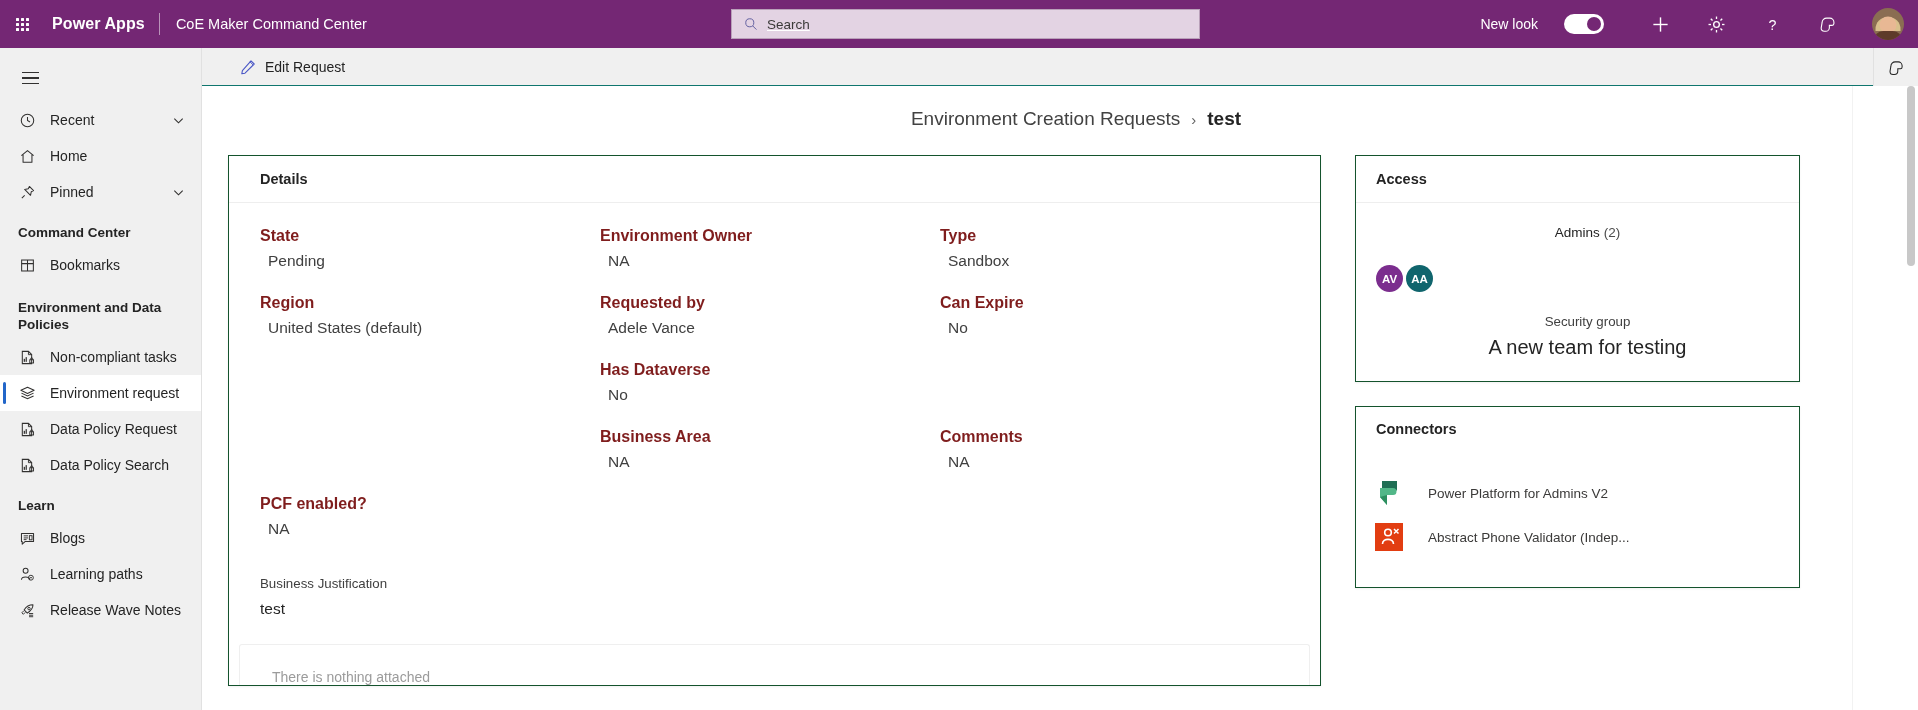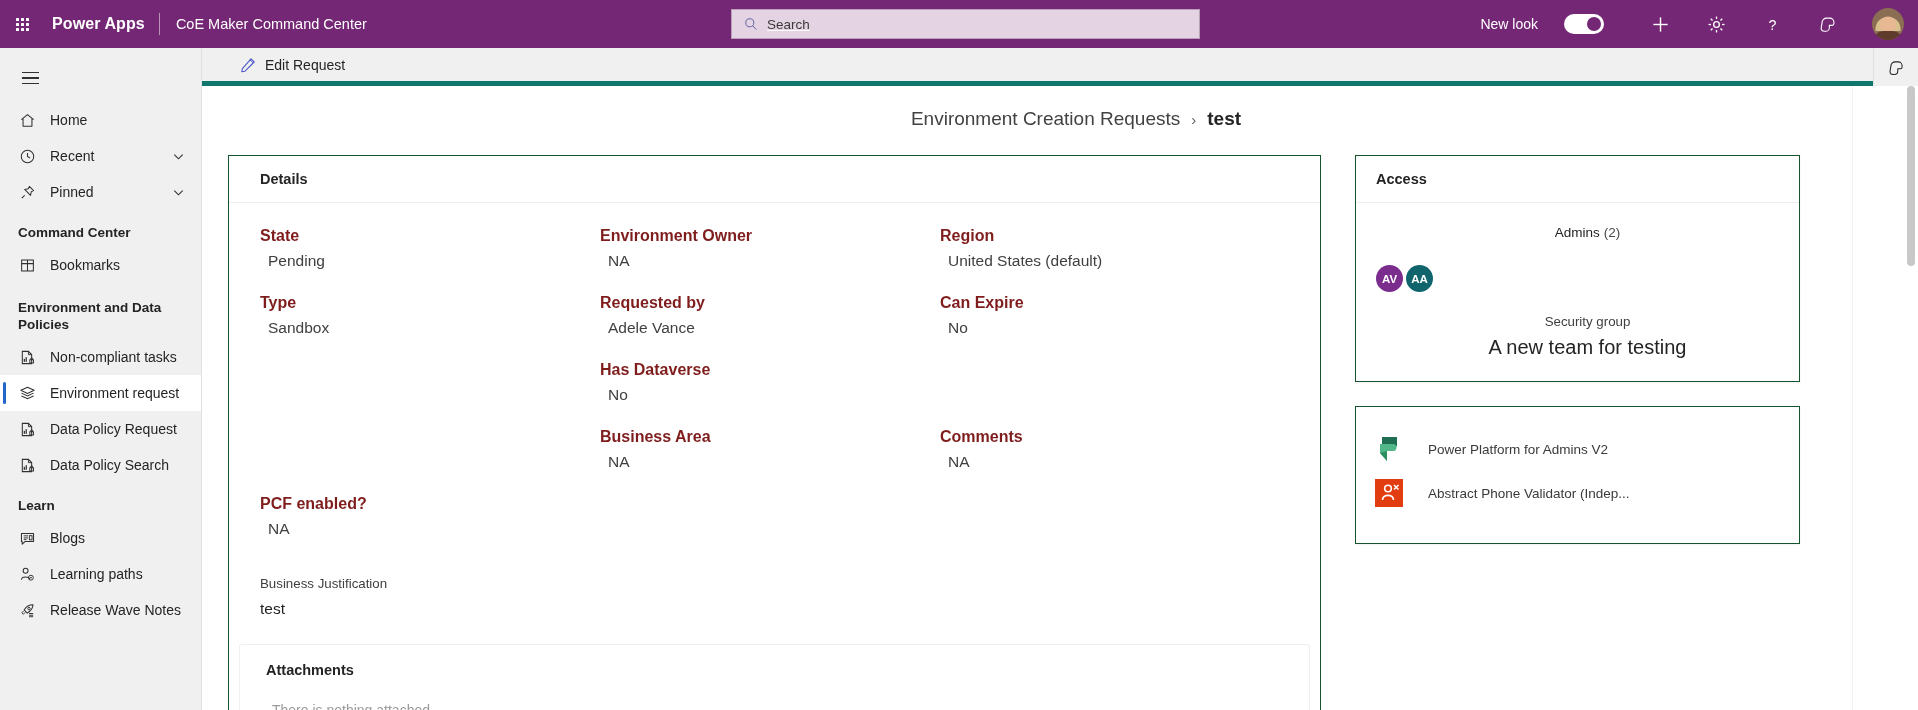--- a/index.html
+++ b/index.html
@@ -147,21 +147,21 @@
     padding: 14px 18px 6px 18px;
     line-height: 17px;
   }
   .nav-group-title.two-line { padding-top: 16px; }
 
   
   .command-bar {
     position: absolute; top: 48px; left: 202px;
     width: 1716px; height: 38px;
     background: #f0f0f0;
-    border-bottom: 5px solid #0f766e;
+    border-bottom: 1px solid #0f766e;
     display: flex; align-items: center;
   }
   .cmd-btn {
     display: flex; align-items: center; height: 32px;
     padding: 0 10px; margin-left: 28px; cursor: pointer;
     font-size: 14px; color: #242424;
   }
   .cmd-btn .ci { width: 16px; height: 16px; margin-right: 9px; display: block; }
   .cmd-right-icon {
     position: absolute; right: 0; top: 0;
@@ -358,39 +358,39 @@
 <div class="sidebar">
   <div class="hamburger">
     <i></i>
       <i></i>
       <i></i>
   </div>
 
   <div class="nav-item">
     <span class="nav-icon">
       <svg width="17" height="17" viewBox="0 0 18 18">
-        <path d="M2.5 8 L9 2.8 L15.5 8 M4.3 7.2 L4.3 15 L13.7 15 L13.7 7.2" fill="none" stroke="#323130" stroke-width="1.1" stroke-linejoin="round"></path>
-      </svg>
-    </span>
-    <span class="nav-label">Home</span>
-  </div>
-
-  <div class="nav-item">
-    <span class="nav-icon">
-      <svg width="17" height="17" viewBox="0 0 18 18">
         <circle cx="9" cy="9" r="6.6" fill="none" stroke="#323130" stroke-width="1.1"></circle>
         <path d="M9 5.2 L9 9 L11.6 10.6" fill="none" stroke="#323130" stroke-width="1.1"></path>
       </svg>
     </span>
     <span class="nav-label">Recent</span>
     <span class="nav-chev">
       <svg width="13" height="13" viewBox="0 0 14 14">
         <path d="M2.5 5 L7 9.5 L11.5 5" fill="none" stroke="#323130" stroke-width="1.2"></path>
       </svg>
     </span>
+  </div>
+
+  <div class="nav-item">
+    <span class="nav-icon">
+      <svg width="17" height="17" viewBox="0 0 18 18">
+        <path d="M2.5 8 L9 2.8 L15.5 8 M4.3 7.2 L4.3 15 L13.7 15 L13.7 7.2" fill="none" stroke="#323130" stroke-width="1.1" stroke-linejoin="round"></path>
+      </svg>
+    </span>
+    <span class="nav-label">Home</span>
   </div>
 
   <div class="nav-item">
     <span class="nav-icon">
       <svg width="17" height="17" viewBox="0 0 18 18">
         <path d="M11 2.6 L15.4 7 L13 8.2 L12.2 12 L6 5.8 L9.8 5 Z M6 12 L3 15" fill="none" stroke="#323130" stroke-width="1.1" stroke-linejoin="round"></path>
       </svg>
     </span>
     <span class="nav-label">Pinned</span>
     <span class="nav-chev">
@@ -537,27 +537,27 @@
 
             <div class="field">
               <div class="field-label">State</div>
               <div class="field-value">Pending</div>
             </div>
             <div class="field">
               <div class="field-label">Environment Owner</div>
               <div class="field-value">NA</div>
             </div>
             <div class="field">
+              <div class="field-label">Type</div>
+              <div class="field-value">Sandbox</div>
+            </div>
+
+            <div class="field">
               <div class="field-label">Region</div>
               <div class="field-value">United States (default)</div>
-            </div>
-
-            <div class="field">
-              <div class="field-label">Type</div>
-              <div class="field-value">Sandbox</div>
             </div>
             <div class="field">
               <div class="field-label">Requested by</div>
               <div class="field-value">Adele Vance</div>
             </div>
             <div class="field">
               <div class="field-label">Can Expire</div>
               <div class="field-value">No</div>
             </div>
 
@@ -586,21 +586,20 @@
             <div class="field empty"></div>
           </div>
 
           <div class="just-block" style="padding-left:0;padding-right:0;">
             <div class="just-label">Business Justification</div>
             <div class="just-value">test</div>
           </div>
         </div>
 
         <div class="attach-card">
-          <div class="attach-title">Attachments</div>
           <div class="attach-empty">There is nothing attached</div>
         </div>
       </div>
     </div>
 
     <div class="side-pane">
 
       <div class="card side-card">
         <div class="card-head" style="padding-left:20px;">Access</div>
         <div class="access-body">
@@ -611,20 +610,21 @@
           <div class="avatars">
             <div class="pers" style="background:#7B2D8E">AV</div>
             <div class="pers" style="background:#10656D">AA</div>
           </div>
           <div class="sg-label">Security group</div>
           <div class="sg-value">A new team for testing</div>
         </div>
       </div>
 
       <div class="card side-card">
+        <div class="card-head" style="padding-left:20px;border-bottom:none;height:44px;">Connectors</div>
         <div class="conn-body">
 
           <div class="conn-row">
             <span class="conn-ic">
               <svg width="26" height="28" viewBox="0 0 26 28">
                 <path d="M6 2 L21 2 L21 9 A4 4 0 0 1 17 13 L6 13 Z" fill="#2a7d5f"></path>
                 <path d="M6 2 L21 2 L21 9 A4 4 0 0 1 17 13 L6 13 Z" fill="#1f6e54"></path>
                 <path d="M4 9 L17 9 A3.4 3.4 0 0 1 17 16 L11 16 L11 26 L4 18 Z" fill="#52b788"></path>
                 <path d="M11 16 L11 26 L4 18 Z" fill="#2d8f60"></path>
               </svg>

